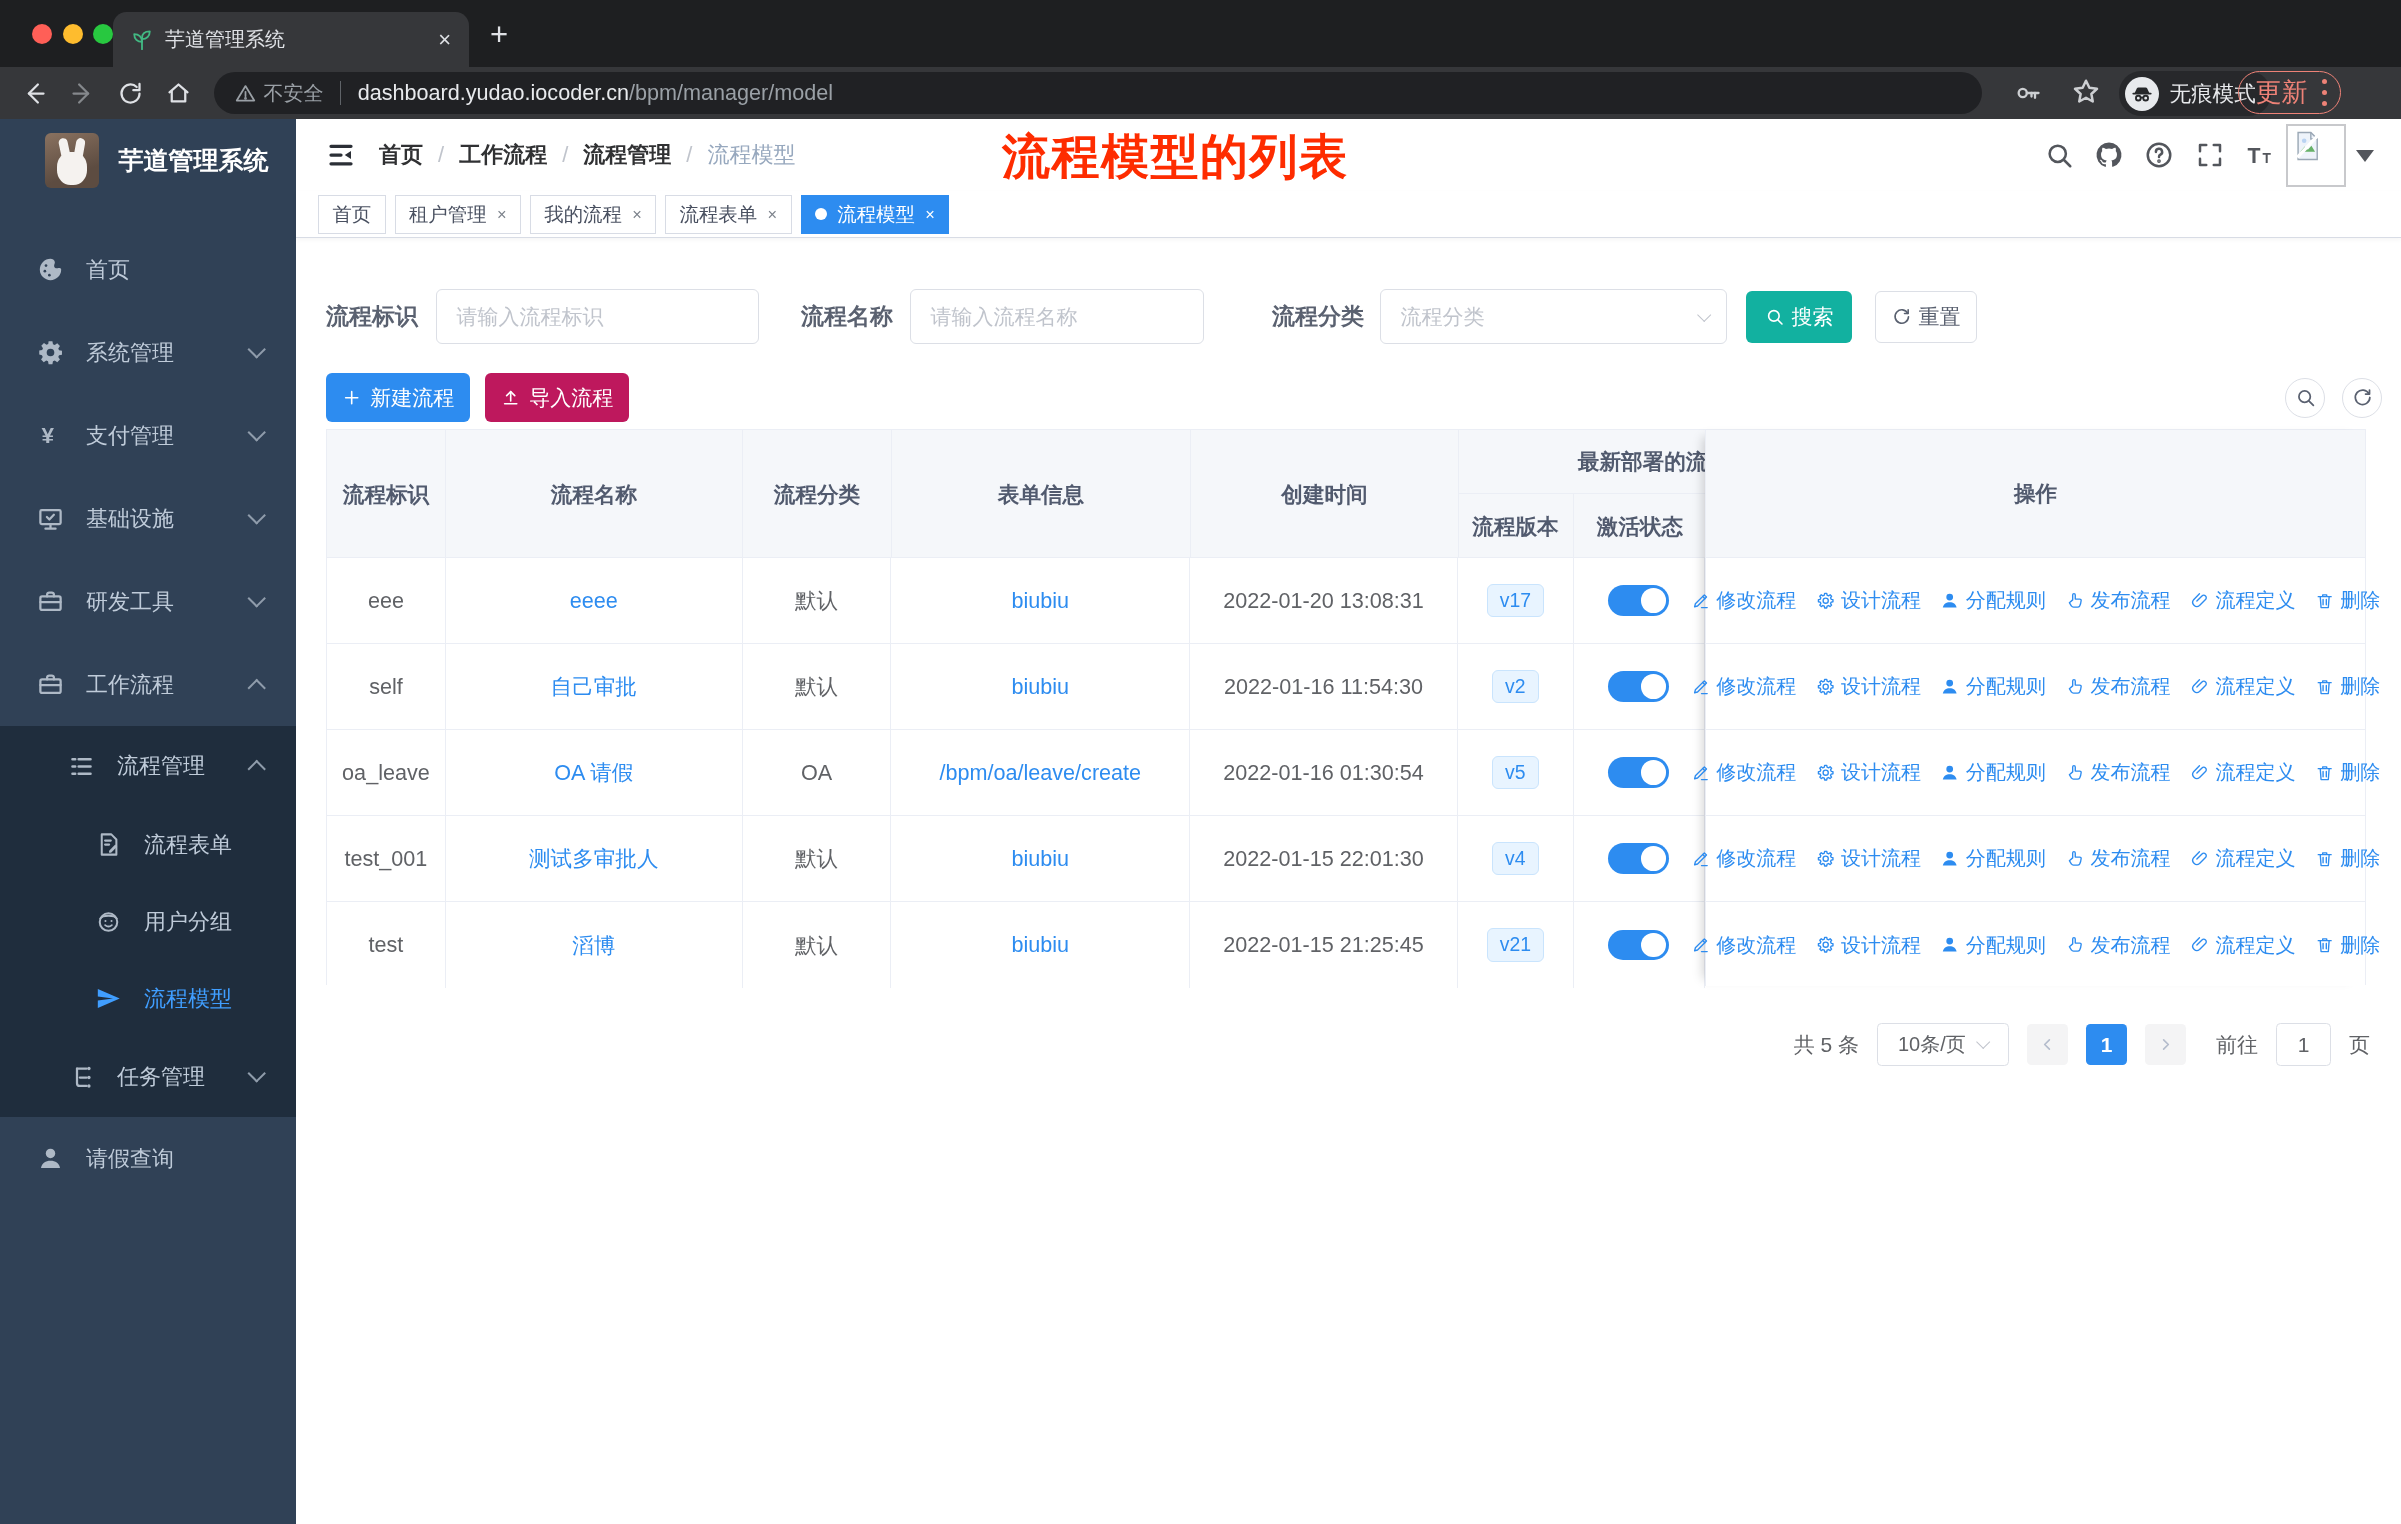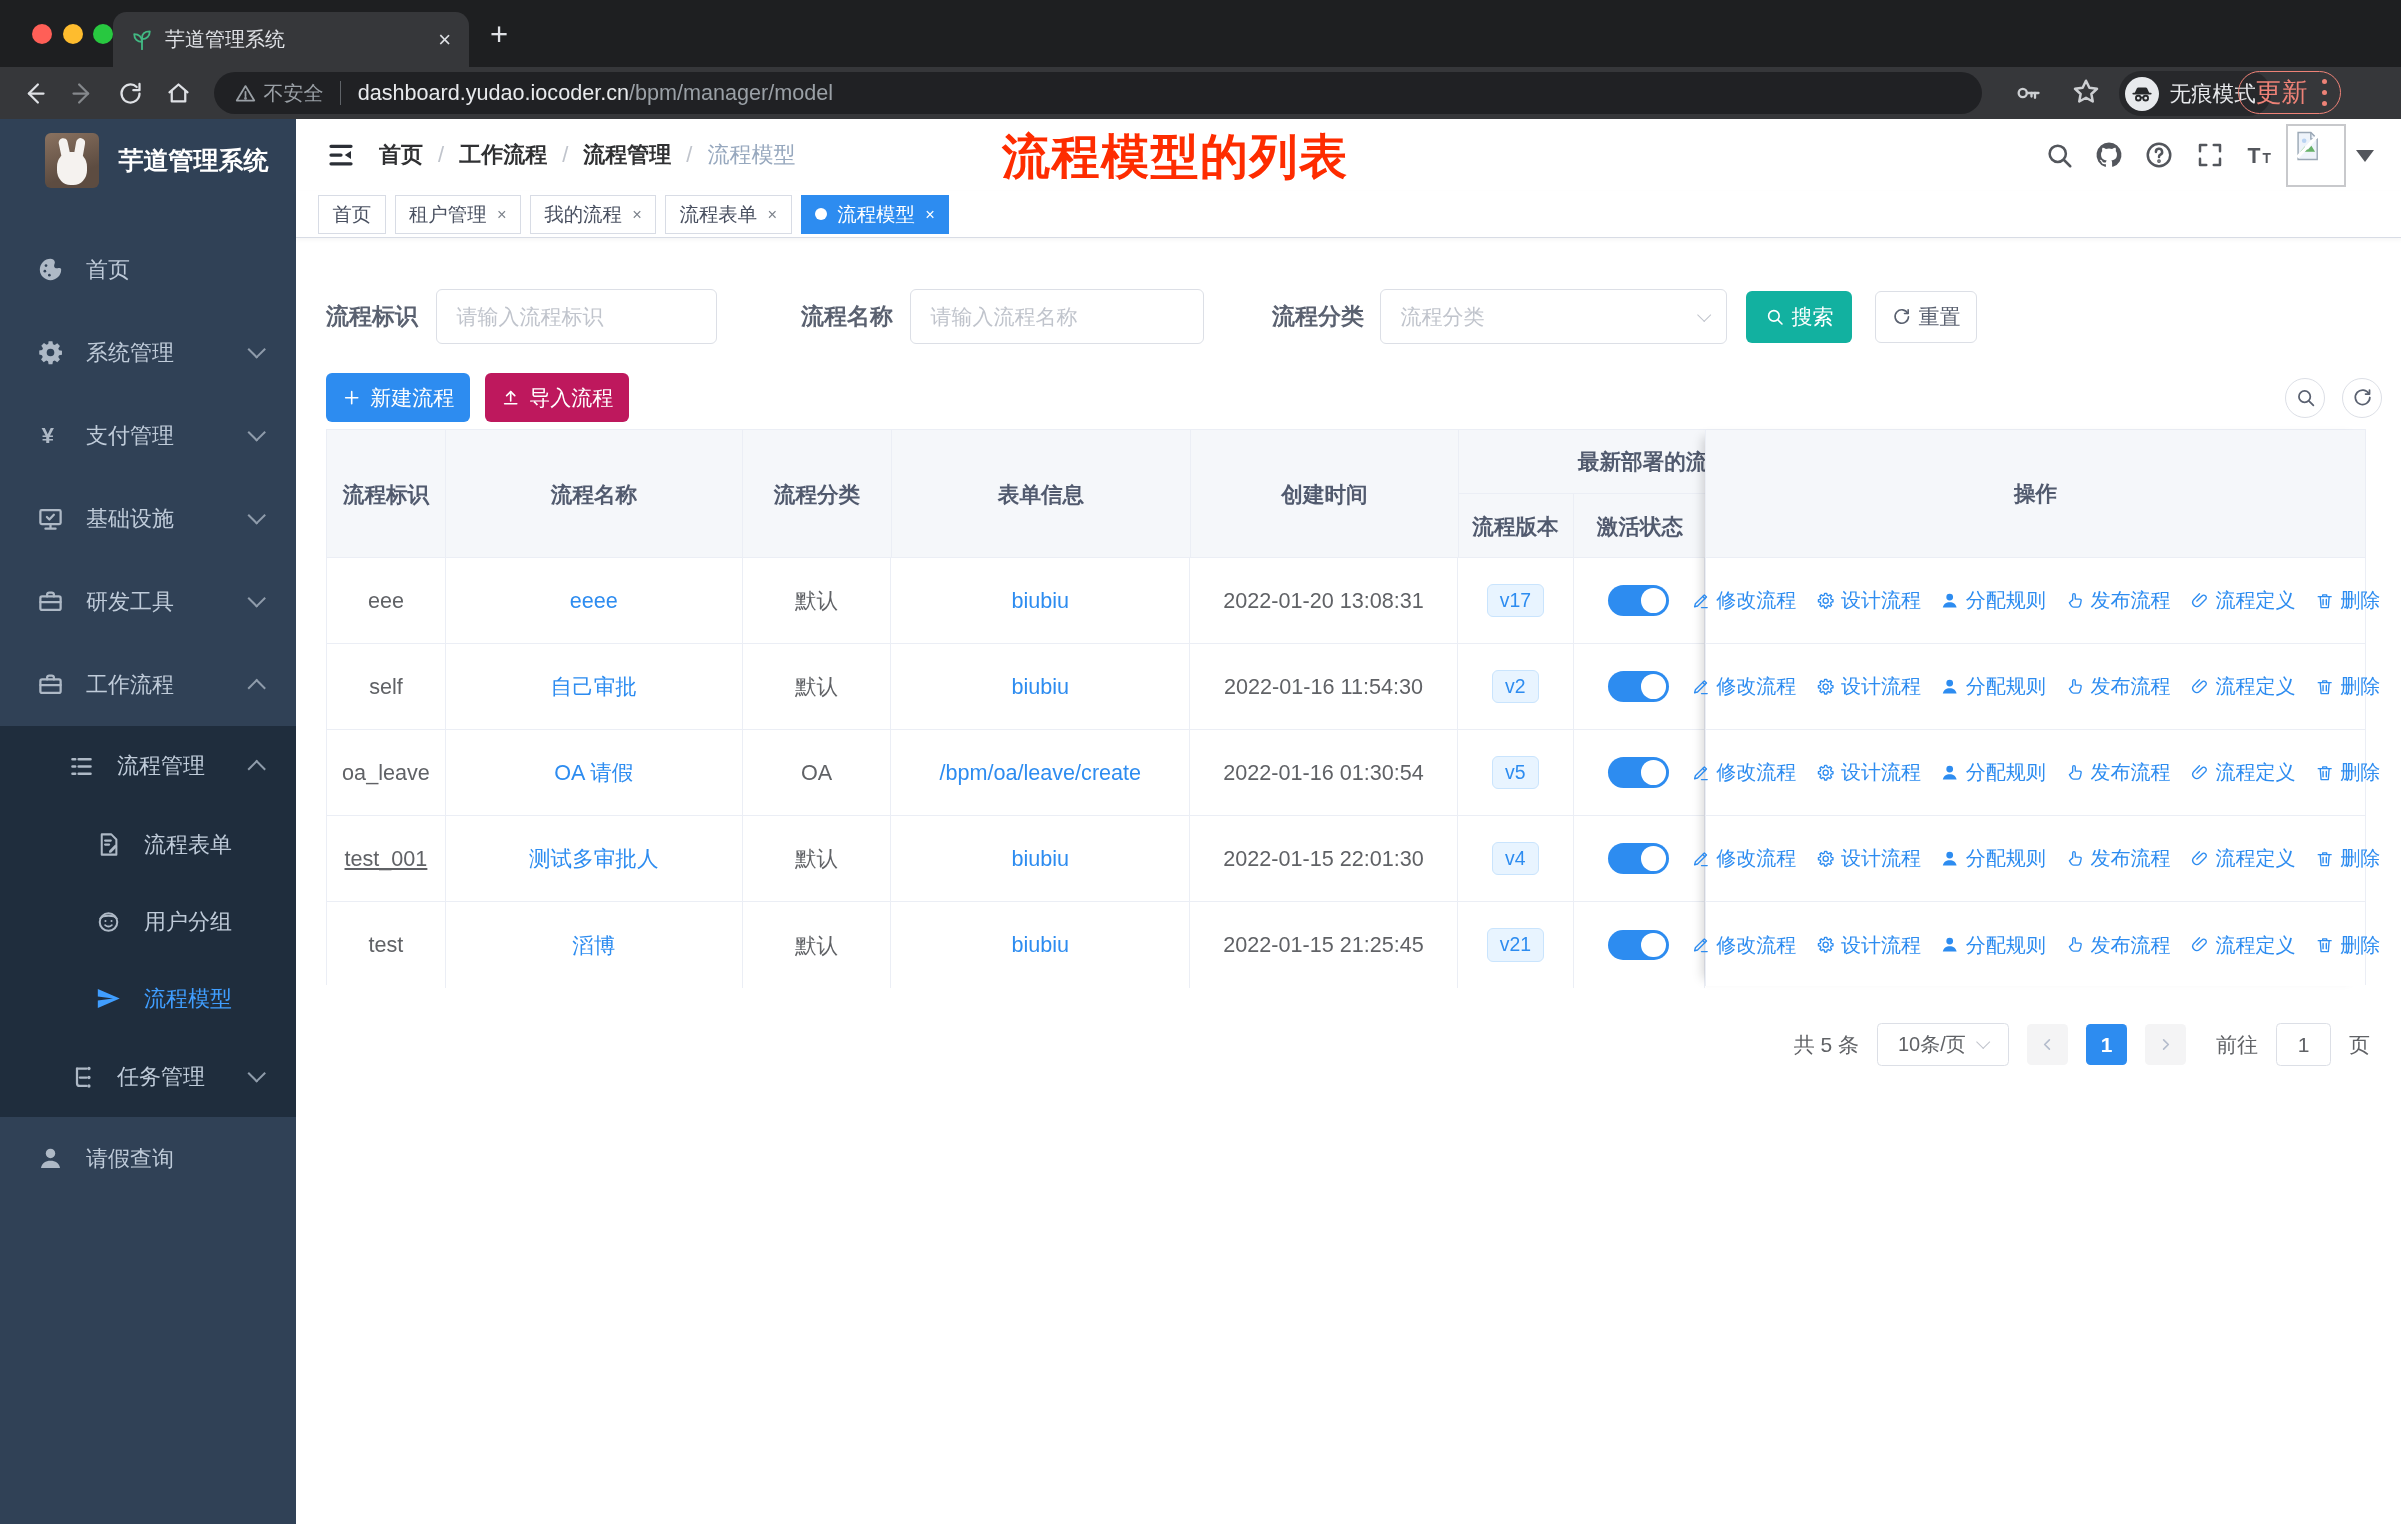--- a/index.html
+++ b/index.html
@@ -464,21 +464,21 @@
     <span class="dot" style="display: inline-block;"></span>
     <span class="tag-label">流程模型</span>
     <span class="tag-close" style="display: inline;">×</span>
   </span>
   </div>
 
 <div id="content">
 
   <div id="filter-row">
     <span class="flt-label" style="left:0;">流程标识</span>
-    <span class="flt-input" style="left:110px; width:281px;">请输入流程标识</span>
+    <span class="flt-input" style="left:110px; width:323px;">请输入流程标识</span>
     <span class="flt-label" style="left:475px;">流程名称</span>
     <span class="flt-input" style="left:584px; width:294px;">请输入流程名称</span>
     <span class="flt-label" style="left:946px;">流程分类</span>
     <span class="flt-input" style="left:1054px; width:347px;">
       <span>流程分类</span>
       <span class="sel-chev"></span>
     </span>
     <button id="search-btn">
       <span class="btn-ic">
           <svg viewBox="0 0 24 24" width="100%" height="100%" fill="none" stroke="currentColor" stroke-width="2" stroke-linecap="round" stroke-linejoin="round">
@@ -602,21 +602,21 @@
             <span class="vtag">v5</span>
           </span>
     <span class="td c-act" style="width:131px;">
             <span class="switch">
               <i></i>
             </span>
           </span>
     <span class="td" style="width:661px; border-right:none;"></span>
   </div>
         <div class="tr">
-    <span class="td c-key" style="width:119px;text-decoration:underline;">test_001</span>
+    <span class="td c-key" style="width:119px;">test_001</span>
     <span class="td c-name" style="width:297px;">
             <a href="#">测试多审批人</a>
           </span>
     <span class="td c-cat" style="width:149px;">默认</span>
     <span class="td c-form" style="width:299px;">
             <a href="#">biubiu</a>
           </span>
     <span class="td c-created" style="width:268px;">2022-01-15 22:01:30</span>
     <span class="td c-ver" style="width:116px;">
             <span class="vtag">v4</span>

